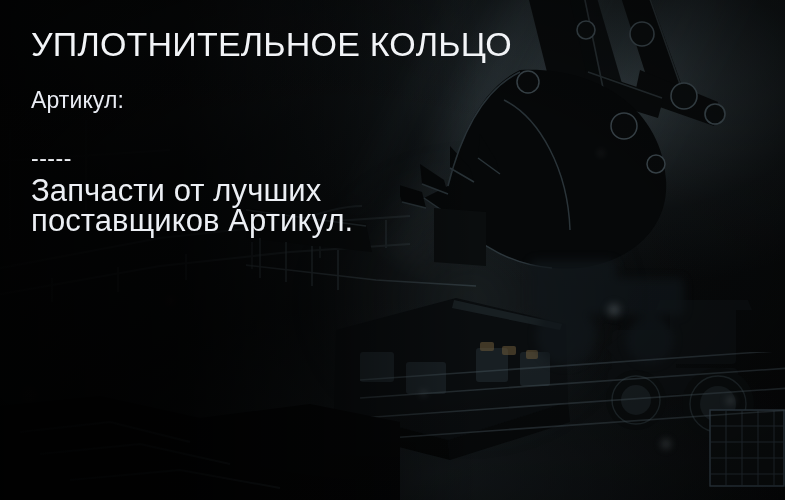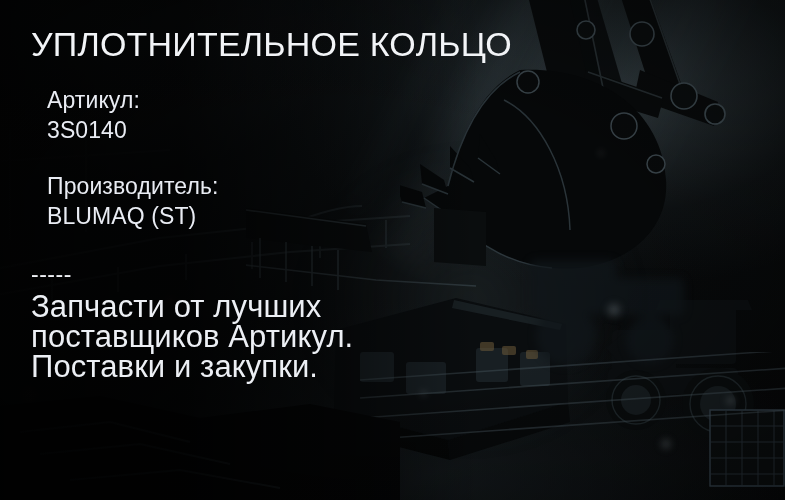--- a/index.html
+++ b/index.html
@@ -84,21 +84,21 @@
 
   .title {
     font-size:34px;
     line-height:40px;
     font-weight:400;
     color:#f2f4f7;
     letter-spacing:.2px;
     white-space:nowrap;
   }
 
-  .field { margin-top:0;margin-left:16px; }
+  .field { margin-top:0; }
 
   .label, .value {
     font-size:23px;
     line-height:30px;
     font-weight:400;
     color:#e9ecf3;
     letter-spacing:.1px;
     white-space:nowrap;
   }
 
@@ -294,31 +294,25 @@
     <div class="left-scrim"></div>
     <div class="vignette"></div>
   </div>
 
   <div class="content">
 
     <div class="title">УПЛОТНИТЕЛЬНОЕ КОЛЬЦО</div>
 
     <div class="field field-article">
       <div class="label">Артикул:</div>
-      <div class="value">3S0140</div>
     </div>
 
-    <div class="field field-maker">
-      <div class="label">Производитель:</div>
-      <div class="value">BLUMAQ (ST)</div>
-    </div>
 
     <div class="separator">-----</div>
 
     <div class="desc">
       <div>Запчасти от лучших</div>
       <div>поставщиков Артикул.</div>
-      <div>Поставки и закупки.</div>
     </div>
 
   </div>
 
 </div>
 
 </body></html>

